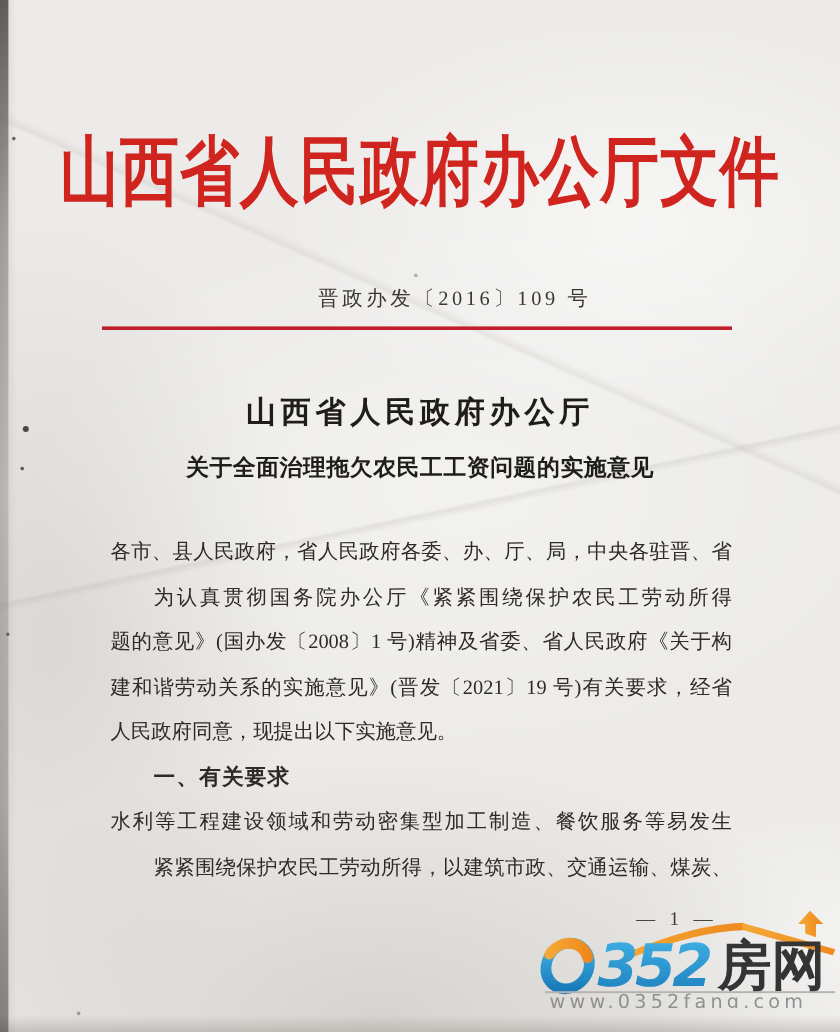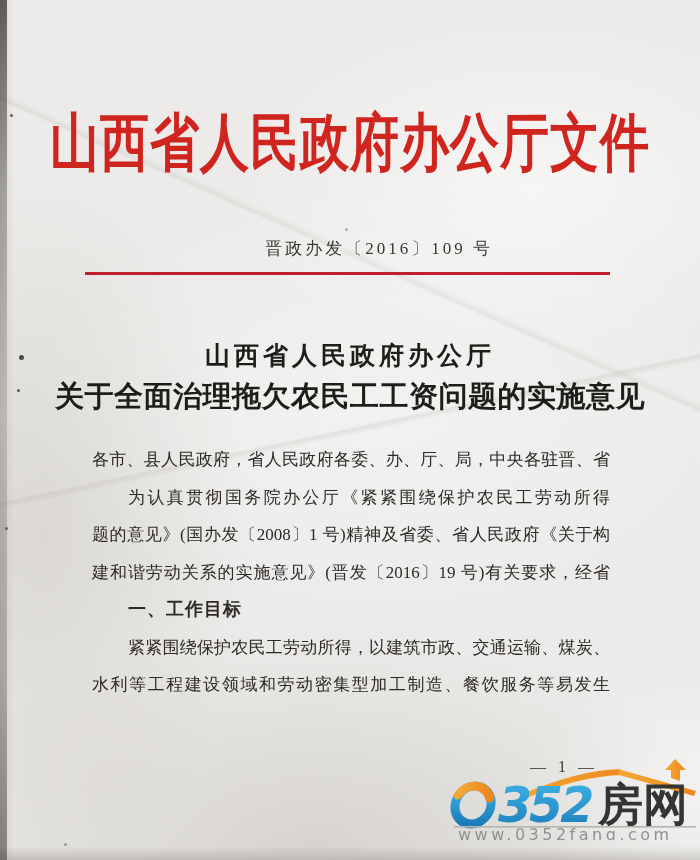--- a/index.html
+++ b/index.html
@@ -46,22 +46,22 @@
   .doc-number {
     position:absolute; top:237px; left:0; width:100%;
     text-align:center; font-size:17px; letter-spacing:3px; color:#3a3733;margin-left:29px;
   }
   .red-rule {
     position:absolute; top:272px; left:85px; width:525px; height:3px;
     background:#bf202b;
   }
 
   .doc-title { position:absolute; left:0; width:100%; text-align:center; font-weight:bold; color:#1f1d1a; }
-  .doc-title.l1 { top:339px; font-size:25px; letter-spacing:4px; }
-  .doc-title.l2 { top:377px; font-size:29px; letter-spacing:0.5px; }
+  .doc-title.l1 { top:327px; font-size:25px; letter-spacing:4px; }
+  .doc-title.l2 { top:377px; font-size:19px; letter-spacing:0.5px; }
 
   .body-text {
     position:absolute; left:92px; top:441px; width:518px;
     font-size:17px; color:#2d2a27;
   }
   .bline {
     height:37.5px; line-height:37.5px;
     text-align:justify; text-justify:inter-character;
     overflow:hidden; white-space:nowrap;
   }
@@ -94,24 +94,25 @@
 
   <div class="red-rule"></div>
 
   <div class="doc-title l1">山西省人民政府办公厅</div>
   <div class="doc-title l2">关于全面治理拖欠农民工工资问题的实施意见</div>
 
   <div class="body-text">
       <div class="bline justify">各市、县人民政府，省人民政府各委、办、厅、局，中央各驻晋、省属</div>
       <div class="bline indent-justify">为认真贯彻国务院办公厅《紧紧围绕保护农民工劳动所得</div>
       <div class="bline justify">题的意见》(国办发〔2008〕1 号)精神及省委、省人民政府《关于构</div>
-      <div class="bline justify">建和谐劳动关系的实施意见》(晋发〔2016〕19 号)有关要求，经省</div>
-      <div class="bline heading">一、工作目标</div>
+      <div class="bline justify">建和谐劳动关系的实施意见》(晋发〔2021〕19 号)有关要求，经省</div>
+      <div class="bline plain">人民政府同意，现提出以下实施意见。</div>
+      <div class="bline heading">一、有关要求</div>
+      <div class="bline justify">水利等工程建设领域和劳动密集型加工制造、餐饮服务等易发生</div>
       <div class="bline indent-justify">紧紧围绕保护农民工劳动所得，以建筑市政、交通运输、煤炭、</div>
-      <div class="bline justify">水利等工程建设领域和劳动密集型加工制造、餐饮服务等易发生</div>
     </div>
 
   <div class="page-number">— 1 —</div>
 
   <div class="watermark">
     <svg width="252" height="82" viewBox="0 0 252 82" xmlns="http://www.w3.org/2000/svg">
       <defs>
         <linearGradient id="blueGrad" x1="0" y1="0" x2="0" y2="1">
           <stop offset="0" stop-color="#3ab2e8"></stop>
           <stop offset="1" stop-color="#0f77b8"></stop>

